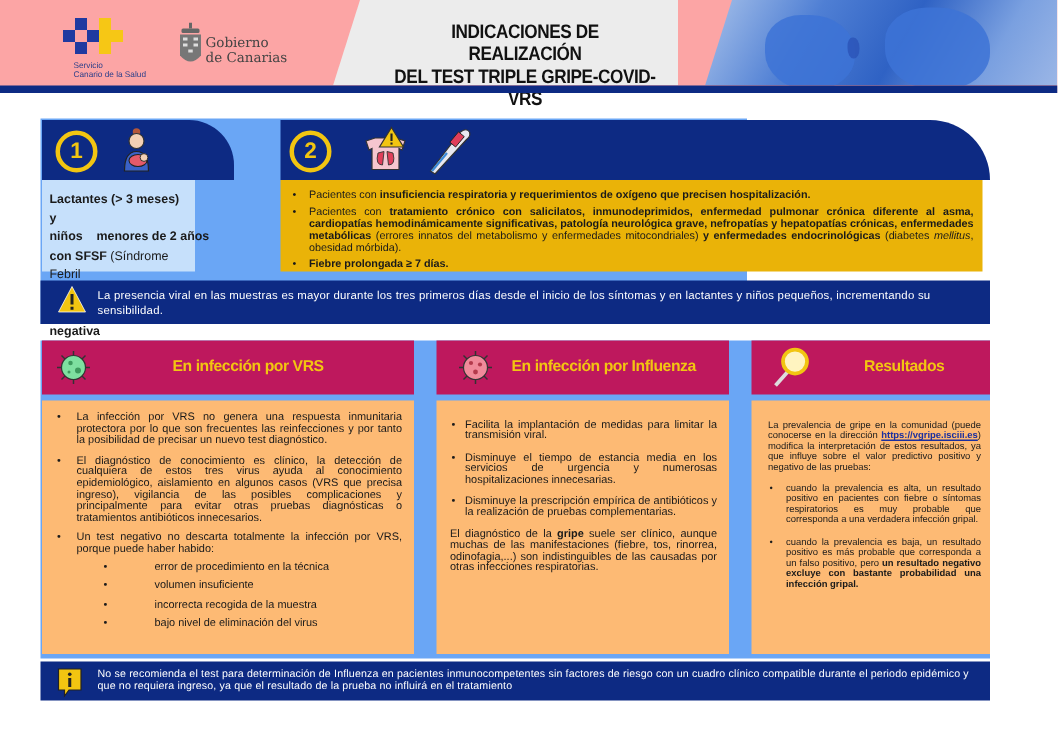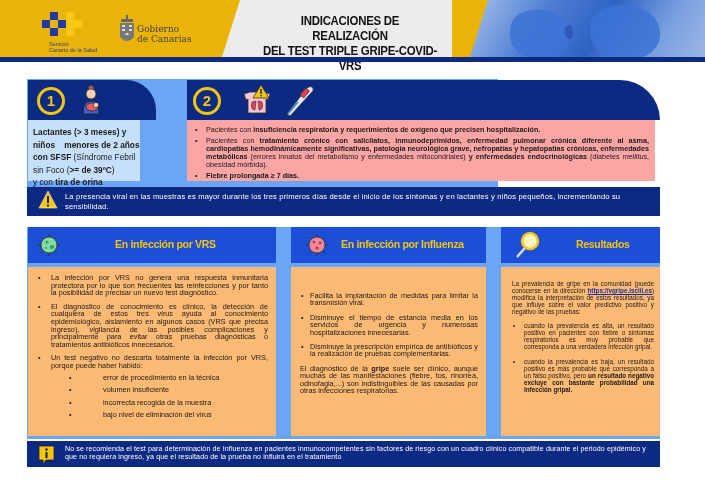--- a/index.html
+++ b/index.html
@@ -1,71 +1,71 @@
 <!DOCTYPE html>
 <html><head>
 <meta charset="utf-8">
 <style>
   * { box-sizing: border-box; margin: 0; padding: 0; }
   html, body { width: 705px; height: 499px; background: #ffffff; overflow: hidden; }
   body { font-family: "Liberation Sans", sans-serif; color: #1a1a1a; position: relative; }
 
   
-  .header { position: absolute; left: 0; top: 0; width: 705px; height: 62px; background: #eab308; }
+  .header { position: absolute; left: 0; top: 0; width: 705px; height: 62px; background: #fca5a5; }
   .header-rule { position: absolute; left: 0; top: 57px; width: 705px; height: 5px; background: #0d2a83; }
   .logo-scs { position: absolute; left: 42px; top: 12px; width: 40px; height: 36px; }
   .logo-scs-text { position: absolute; left: 49px; top: 41px; font-size: 5.5px; color: #2b3f8a; line-height: 6px; }
   .logo-gc { position: absolute; left: 117px; top: 15px; width: 20px; height: 30px; }
   .logo-gc-text { position: absolute; left: 137px; top: 24px; font-family: "DejaVu Serif", serif; font-size: 9px; color: #444; line-height: 10px; }
   .title-band { position: absolute; left: 222px; top: 0; width: 230px; height: 57px; background: #ececec;
     clip-path: polygon(18px 0, 100% 0, 100% 100%, 0 100%); }
   .title { position: absolute; left: 262px; top: 13px; width: 200px; font-weight: bold; font-size: 13px; line-height: 15px; color: #111; text-align: center; letter-spacing: -0.3px; font-family: "Liberation Sans", sans-serif; transform: scaleX(0.88); transform-origin: left; }
   .photo { position: absolute; left: 470px; top: 0; width: 235px; height: 57px;
     background: linear-gradient(120deg, #a8c2ea 0%, #4f7fd4 30%, #2f62c4 55%, #7aa0e0 80%, #9bb6e6 100%);
     clip-path: polygon(18px 0, 100% 0, 100% 100%, 0 100%); }
   .glove { position: absolute; border-radius: 40% 50% 45% 50%; background: #3d73d6; opacity: .85; }
 
   
   .crit-bg { position: absolute; left: 27px; top: 79px; width: 471px; height: 137px; background: #6aa6f5; }
   .crit1 { position: absolute; left: 28px; top: 80px; width: 128px; height: 101px; }
   .crit1-head { position: absolute; left: 0; top: 0; width: 128px; height: 40px; background: #0d2a83; border-top-right-radius: 30px; }
-  .crit1-body { position: absolute; left: 0; top: 40px; width: 112px; height: 61px; background: #c6e0fb; padding: 6px 4px 0 5px; font-size: 8.3px; line-height: 12.5px; }
+  .crit1-body { position: absolute; left: 0; top: 40px; width: 102px; height: 61px; background: #c6e0fb; padding: 6px 4px 0 5px; font-size: 8.3px; line-height: 12.5px; }
   .crit2 { position: absolute; left: 187px; top: 80px; width: 473px; height: 101px; }
   .crit2-head { position: absolute; left: 0; top: 0; width: 473px; height: 40px; background: #0d2a83; border-top-right-radius: 40px; }
-  .crit2-body { position: absolute; left: 0; top: 40px; width: 468px; height: 61px; background: #fca5a5; padding: 6px 6px 0 6px; font-size: 7.2px; line-height: 8.2px; }
+  .crit2-body { position: absolute; left: 0; top: 40px; width: 468px; height: 61px; background: #eab308; padding: 6px 6px 0 6px; font-size: 7.2px; line-height: 8.2px; }
   .crit2-body ul { list-style: none; }
   .crit2-body li { position: relative; padding-left: 13px; margin-bottom: 2.5px; text-align: justify; }
   .crit2-body li::before { content: "•"; position: absolute; left: 2px; top: 0; }
   .num-circle { position: absolute; width: 28px; height: 28px; border: 3px solid #f2c511; border-radius: 50%; color: #f2c511; font-weight: bold; font-size: 15px; text-align: center; line-height: 22px; top: 7px; }
   .u { }
   b, .b { font-weight: bold; }
 
   .alert1 { position: absolute; left: 27px; top: 187px; width: 633px; height: 29px; background: #0d2a83; color: #fff; font-size: 7.6px; line-height: 9.5px; padding: 5px 6px 0 38px; letter-spacing: 0.15px; }
 
   
   .cols-bg { position: absolute; left: 27px; top: 227px; width: 633px; height: 212px; background: #6aa6f5; }
   .col { position: absolute; top: 227px; height: 212px; }
-  .col-head { position: absolute; left: 0; top: 0; height: 36px; background: #1d4ed8; width: 100%; }
+  .col-head { position: absolute; left: 0; top: 0; height: 36px; background: #be185d; width: 100%; }
   .col-title { position: absolute; top: 11px; color: #f2c511; font-weight: bold; font-size: 10.5px; letter-spacing: -0.3px; }
   .col-body { position: absolute; left: 0; top: 40px; width: 100%; height: 169px; background: #fdba74; }
   .c1 { left: 28px; width: 248px; }
   .c2 { left: 291px; width: 195px; }
   .c3 { left: 501px; width: 159px; }
 
   .c1 .col-body { padding: 7px 8px 0 9px; font-size: 7.3px; line-height: 7.6px; }
   .c1 ul { list-style: none; }
   .c1 li { position: relative; padding-left: 14px; margin-bottom: 6px; text-align: justify; }
   .c1 li::before { content: "•"; position: absolute; left: 1px; top: 0; }
   .c1 .sub li { padding-left: 52px; margin-bottom: 5px; }
   .c1 .sub li::before { left: 18px; }
   .c1 .sub { margin-top: 4px; }
 
   .c2 .col-body { padding: 7px 8px 0 9px; font-size: 7.3px; line-height: 7.4px; }
   .c2 p { text-align: justify; }
-  .c2 ul { list-style: none; margin-top: 18px; }
+  .c2 ul { list-style: none; margin-top: 5px; }
   .c2 li { position: relative; padding-left: 10px; margin-bottom: 7px; text-align: justify; }
   .c2 li::before { content: "•"; position: absolute; left: 1px; top: 0; }
 
   .c3 .col-body { padding: 13px 6px 0 11px; font-size: 6.3px; line-height: 7px; }
   .c3 p { text-align: justify; }
   .c3 ul { list-style: none; margin-top: 7px; }
   .c3 li { position: relative; padding-left: 12px; margin-bottom: 8px; text-align: justify; }
   .c3 li::before { content: "•"; position: absolute; left: 1px; top: 0; }
   .link { color: #1a2fa0; font-weight: bold; text-decoration: underline; }
 

